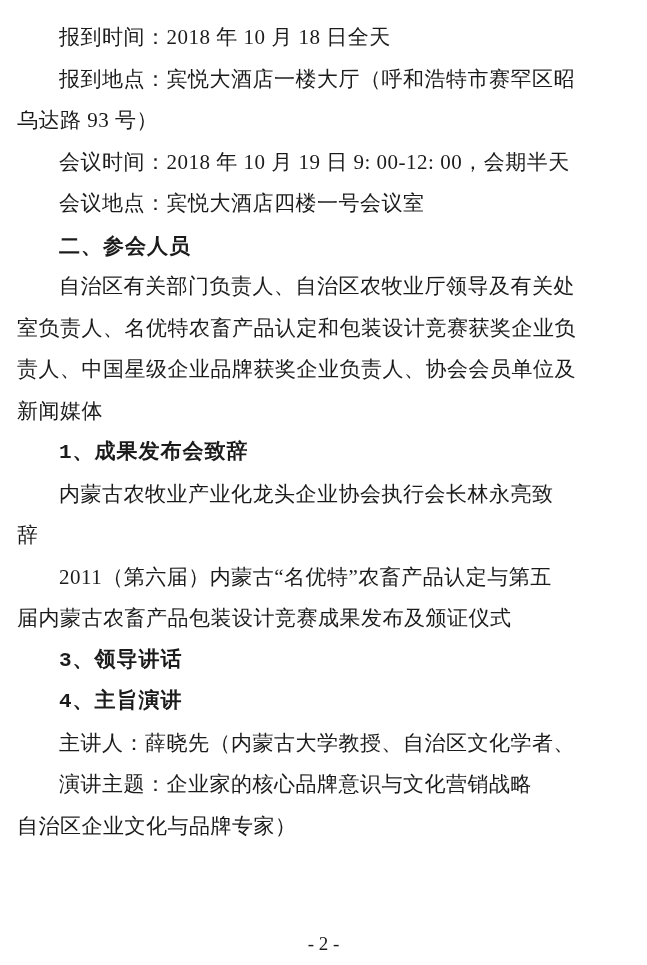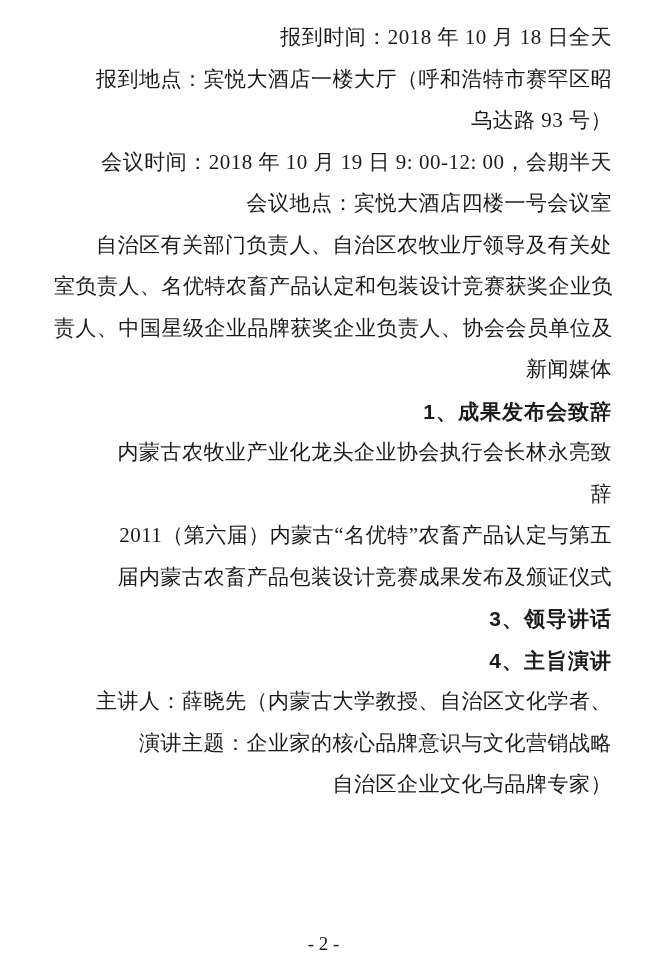--- a/index.html
+++ b/index.html
@@ -9,41 +9,40 @@
   }
   .page {
     position: relative;
     width: 647px;
     height: 965px;
     background: #ffffff;
     color: #1b1b1b;
     overflow: hidden;
   }
   .content {
-    padding: 17px 35px 0 54px;
-    text-align: right;
+    padding: 17px 35px 0 17px;
   }
   .line {
     font-family: "Liberation Serif", "DejaVu Serif", serif;
     font-size: 21px;
     line-height: 41.5px;
     letter-spacing: 0.5px;
     white-space: pre;
     color: #1b1b1b;
   }
   .line.indent {
     padding-left: 42px; 
   }
   .line.hei {
     font-family: "Liberation Sans", "DejaVu Sans", sans-serif;
     font-weight: bold;
     letter-spacing: 1px;
   }
   .line.num {
-    font-family: Liberation Sans, sans-serif;
+    font-family: Liberation Mono, monospace;
     font-weight: bold;
     letter-spacing: 1px;
   }
   .footer {
     position: absolute;
     left: 0;
     right: 0;
     bottom: 10px;
     text-align: center;
     font-family: "Liberation Serif", "DejaVu Serif", serif;
@@ -54,20 +53,21 @@
 </head>
 <body>
 
 <div class="page">
   <div class="content">
       <div class="line body indent">报到时间：2018 年 10 月 18 日全天</div>
       <div class="line body indent">报到地点：宾悦大酒店一楼大厅（呼和浩特市赛罕区昭</div>
       <div class="line body">乌达路 93 号）</div>
       <div class="line body indent">会议时间：2018 年 10 月 19 日 9: 00-12: 00，会期半天</div>
       <div class="line body indent">会议地点：宾悦大酒店四楼一号会议室</div>
+      <div class="line hei indent">二、参会人员</div>
       <div class="line body indent">自治区有关部门负责人、自治区农牧业厅领导及有关处</div>
       <div class="line body">室负责人、名优特农畜产品认定和包装设计竞赛获奖企业负</div>
       <div class="line body">责人、中国星级企业品牌获奖企业负责人、协会会员单位及</div>
       <div class="line body">新闻媒体</div>
       <div class="line num indent">1、成果发布会致辞</div>
       <div class="line body indent">内蒙古农牧业产业化龙头企业协会执行会长林永亮致</div>
       <div class="line body">辞</div>
       <div class="line body indent">2011（第六届）内蒙古“名优特”农畜产品认定与第五</div>
       <div class="line body">届内蒙古农畜产品包装设计竞赛成果发布及颁证仪式</div>
       <div class="line num indent">3、领导讲话</div>

